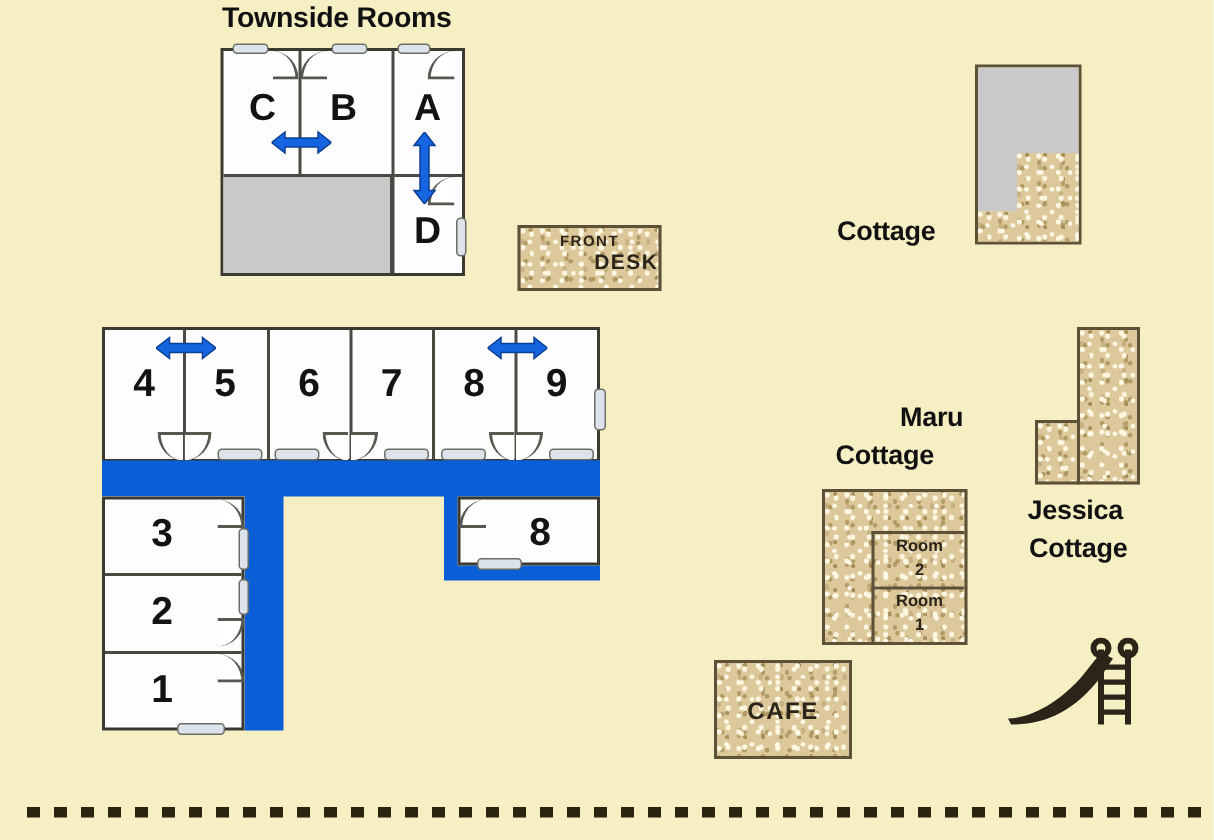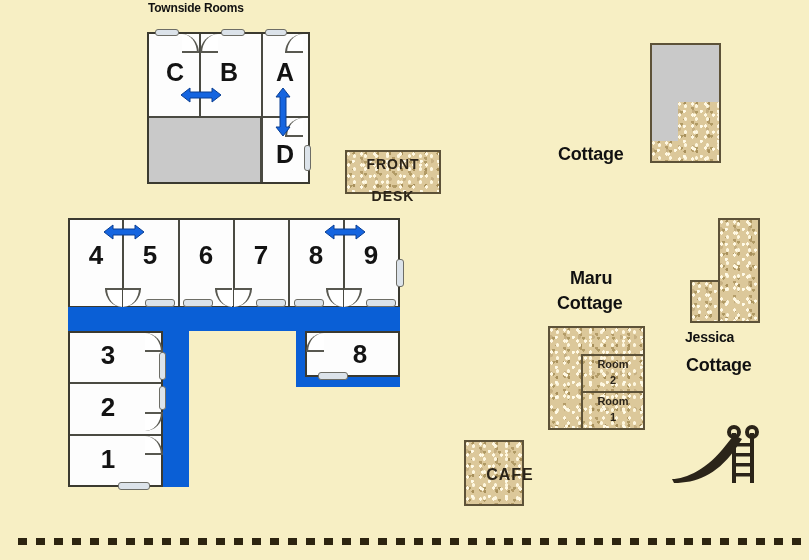--- a/index.html
+++ b/index.html
@@ -110,21 +110,21 @@
     background-image: linear-gradient(to right, #2d2410 0 9px, transparent 9px 18px);
     background-size: 18px 7px;
     background-repeat: repeat-x;
   }
 </style>
 </head>
 <body>
 
 <div id="map">
 
-  <div class="lbl" style="left:148px; top:2px; font-size:12px;">Townside Rooms</div>
+  <div class="lbl" style="left:148px; top:2px; font-size:19px;">Townside Rooms</div>
 
   <div class="block" style="left:147px; top:32px; width:163px; height:152px;">
   </div>
 
   <div class="gray-fill" style="left:149px; top:117px; width:113px; height:65px; border-right:2px solid #4a4a42;"></div>
 
   <div class="vdiv" style="left:199px; top:34px; height:83px;"></div>
   <div class="vdiv" style="left:261px; top:34px; height:148px;"></div>
 
   <div class="hdiv" style="left:149px; top:116px; width:159px;"></div>
@@ -146,22 +146,22 @@
 
   <svg class="arrow" style="left:181px; top:86px;" width="40" height="18" viewBox="0 0 40 18">
     <path d="M0 9 L9 2 L9 6 L31 6 L31 2 L40 9 L31 16 L31 12 L9 12 L9 16 Z" fill="#1565E0" stroke="#0b3f93" stroke-width="1"></path>
   </svg>
 
   <svg class="arrow" style="left:274px; top:88px;" width="18" height="48" viewBox="0 0 18 48">
     <path d="M9 0 L16 9 L12 9 L12 39 L16 39 L9 48 L2 39 L6 39 L6 9 L2 9 Z" fill="#1565E0" stroke="#0b3f93" stroke-width="1"></path>
   </svg>
 
   <div class="tex" style="left:345px; top:150px; width:96px; height:44px;">
-    <div class="tex-label" style="top:4px; font-size:14px;">FRONT</div>
-    <div class="tex-label" style="top:36px; font-size:14px;">DESK</div>
+    <div class="tex-label" style="top:4px; font-size:10px;">FRONT</div>
+    <div class="tex-label" style="top:14px; font-size:14px;text-align:right;">DESK</div>
   </div>
 
   <div class="block" style="left:68px; top:218px; width:332px; height:90px;"></div>
 
   <div class="vdiv" style="left:122px; top:220px; height:86px;"></div>
   <div class="vdiv" style="left:178px; top:220px; height:86px;"></div>
   <div class="vdiv" style="left:233px; top:220px; height:86px;"></div>
   <div class="vdiv" style="left:288px; top:220px; height:86px;"></div>
   <div class="vdiv" style="left:343px; top:220px; height:86px;"></div>
 
@@ -228,39 +228,39 @@
 
     <div class="tex tex-nb" style="left:26px; top:57px; width:41px; height:59px;"></div>
     <div class="tex tex-nb" style="left:0; top:96px; width:26px; height:20px;"></div>
   </div>
   <div class="lbl" style="left:558px; top:144px; font-size:18px;">Cottage</div>
 
   <div class="abs" style="left:690px; top:218px; width:70px; height:105px;">
     <div class="tex" style="left:28px; top:0; width:42px; height:105px;"></div>
     <div class="tex" style="left:0; top:62px; width:30px; height:43px;"></div>
   </div>
-  <div class="lbl" style="left:685px; top:330px; font-size:14px;">Jessica</div>
+  <div class="lbl" style="left:685px; top:330px; font-size:18px;">Jessica</div>
   <div class="lbl" style="left:686px; top:355px; font-size:18px;">Cottage</div>
 
-  <div class="lbl" style="left:570px; top:268px; font-size:18px;">Maru</div>
+  <div class="lbl" style="left:600px; top:268px; font-size:18px;">Maru</div>
   <div class="lbl" style="left:557px; top:293px; font-size:18px;">Cottage</div>
 
   <div class="tex" style="left:548px; top:326px; width:97px; height:104px;">
 
     <div class="abs" style="left:31px; top:26px; width:2px; height:76px; background:#5d5238;"></div>
     <div class="abs" style="left:31px; top:26px; width:62px; height:2px; background:#5d5238;"></div>
     <div class="abs" style="left:31px; top:63px; width:62px; height:2px; background:#5d5238;"></div>
 
     <div class="abs" style="left:33px; top:30px; width:60px; text-align:center; font-size:11px; font-weight:bold; color:#2b2419;">Room</div>
     <div class="abs" style="left:33px; top:46px; width:60px; text-align:center; font-size:11px; font-weight:bold; color:#2b2419;">2</div>
     <div class="abs" style="left:33px; top:67px; width:60px; text-align:center; font-size:11px; font-weight:bold; color:#2b2419;">Room</div>
     <div class="abs" style="left:33px; top:83px; width:60px; text-align:center; font-size:11px; font-weight:bold; color:#2b2419;">1</div>
   </div>
 
-  <div class="tex" style="left:464px; top:440px; width:60px; height:66px;padding-left:16px;">
+  <div class="tex" style="left:476px; top:440px; width:92px; height:66px;">
     <div class="tex-label" style="top:24px; font-size:16px;">CAFE</div>
   </div>
 
   <svg class="abs" style="left:668px; top:425px;" width="96" height="62" viewBox="0 0 96 62">
 
     <path d="M4 54 C18 54 40 44 58 20 L66 10 L74 14 L66 26 C48 50 28 58 6 58 Z" fill="#2b2419"></path>
 
     <circle cx="66" cy="7" r="5" fill="none" stroke="#2b2419" stroke-width="4"></circle>
     <circle cx="84" cy="7" r="5" fill="none" stroke="#2b2419" stroke-width="4"></circle>
 

